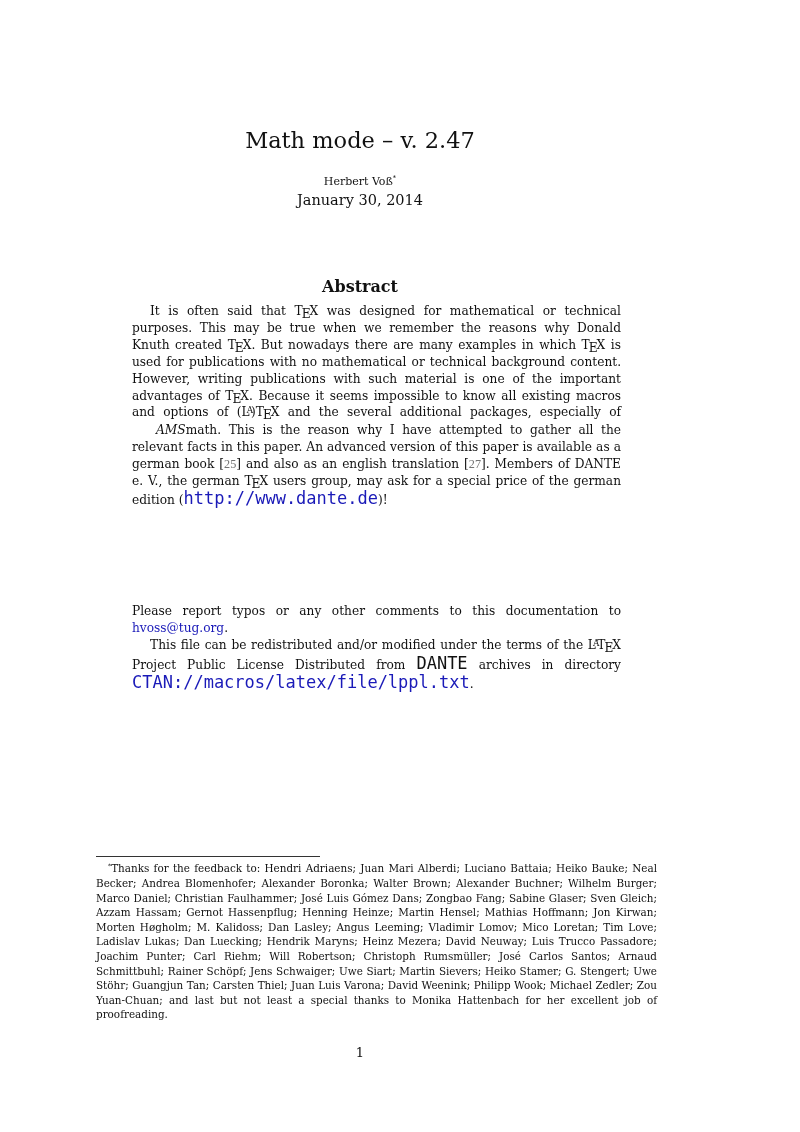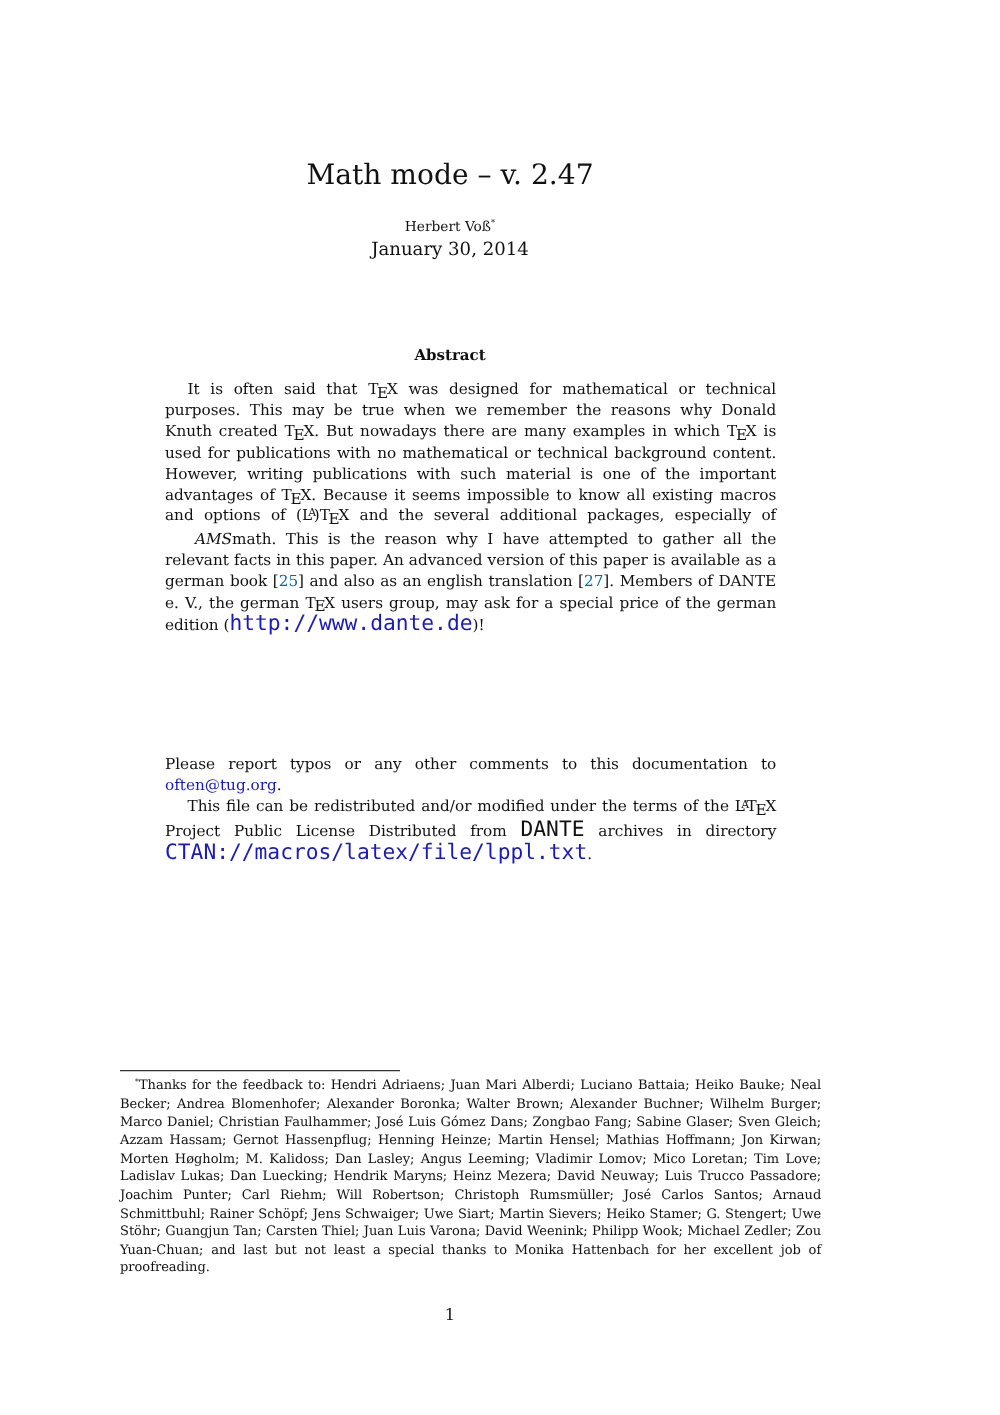--- a/index.html
+++ b/index.html
@@ -2,27 +2,27 @@
 <html><head>
 <meta charset="utf-8">
 <style>
   html, body { margin: 0; padding: 0; background: #ffffff; }
   body { width: 800px; height: 1132px; position: relative; overflow: hidden;
          font-family: "DejaVu Serif", serif; color: #111; }
   .center { position: absolute; left: 0; width: 720px; text-align: center; }
   #title { top: 127px; font-size: 22.5px; }
   #author { top: 174px; font-size: 11px; }
   #date { top: 192px; font-size: 14.5px; }
-  #abstract-heading { top: 277px; font-size: 12px; font-weight: bold; }
+  #abstract-heading { top: 277px; font-size: 16px; font-weight: bold; }
   .para { position: absolute; left: 132px; width: 489px; font-size: 12.2px; line-height: 16.9px; text-align: justify; }
   #abstract-body { top: 303px; }
   #report { top: 603px; }
   .indent { text-indent: 18px; }
   .link-blue { color: #1a1ab8; }
-  .link-green { color: #0369a1; }
+  .link-green { color: #737373; font-family: Liberation Serif, serif; }
   .mono { font-family: "DejaVu Sans Mono", monospace; font-size: 17px; }
   .tex { font-family: "DejaVu Serif", serif; }
   .tex .e { position: relative; top: 3px; margin: 0 -1px; }
   .tex .a { font-size: 0.72em; position: relative; top: -3px; margin: 0 -2px 0 -3px; }
   .ams { font-style: italic; font-family: "DejaVu Serif", serif; margin-left: 24px; }
   #fn-rule { position: absolute; left: 96px; top: 856px; width: 224px; border-top: 1px solid #333; }
   #footnote { position: absolute; left: 96px; top: 859px; width: 561px; font-size: 10.4px; line-height: 14.6px; text-align: justify; text-indent: 12px; }
   sup { font-size: 0.6em; }
   #page-number { top: 1045px; font-size: 13px; }
 </style>
@@ -30,20 +30,20 @@
 <body>
 
 <div class="center" id="title">Math mode – v. 2.47</div>
 <div class="center" id="author"><span>Herbert Voß</span><sup>*</sup></div>
 <div class="center" id="date">January 30, 2014</div>
 <div class="center" id="abstract-heading">Abstract</div>
 
 <div class="para indent" id="abstract-body"><span>It is often said that </span><span class="tex">T<span class="e">E</span>X</span><span> was designed for mathematical or technical purposes. This may be true when we remember the reasons why Donald Knuth created </span><span class="tex">T<span class="e">E</span>X</span><span>. But nowadays there are many examples in which </span><span class="tex">T<span class="e">E</span>X</span><span> is used for publications with no mathematical or technical background content. However, writing publications with such material is one of the important advantages of </span><span class="tex">T<span class="e">E</span>X</span><span>. Because it seems impossible to know all existing macros and options of (</span><span class="tex">L<span class="a">A</span>)T<span class="e">E</span>X</span><span> and the several additional packages, especially of </span><span class="ams">AMS</span><span>math.  This is the reason why I have attempted to gather all the relevant facts in this paper.  An advanced version of this paper is available as a german book [</span><span class="link-green">25</span><span>] and also as an english translation [</span><span class="link-green">27</span><span>]. Members of DANTE e. V., the german </span><span class="tex">T<span class="e">E</span>X</span><span> users group, may ask for a special price of the german edition (</span><span class="link-blue mono">http://www.dante.de</span><span>)!</span></div>
 
 <div class="para" id="report">
-  <div><span>Please report typos or any other comments to this documentation to </span><span class="link-blue">often@tug.org</span><span>.</span></div>
+  <div><span>Please report typos or any other comments to this documentation to </span><span class="link-blue">hvoss@tug.org</span><span>.</span></div>
   <div class="indent"><span>This file can be redistributed and/or modified under the terms of the </span><span class="tex">L<span class="a">A</span>T<span class="e">E</span>X</span><span> Project Public License Distributed from </span><span class="mono">DANTE</span><span> archives in directory </span> <span class="link-blue mono">CTAN://macros/latex/file/lppl.txt</span><span>.</span></div>
 </div>
 
 <div id="fn-rule"></div>
 <div id="footnote"><sup>*</sup><span>Thanks for the feedback to: Hendri Adriaens; Juan Mari Alberdi; Luciano Battaia; Heiko Bauke; Neal Becker; Andrea Blomenhofer; Alexander Boronka; Walter Brown; Alexander Buchner; Wilhelm Burger; Marco Daniel; Christian Faulhammer; José Luis Gómez Dans; Zongbao Fang; Sabine Glaser; Sven Gleich; Azzam Hassam; Gernot Hassenpflug; Henning Heinze; Martin Hensel; Mathias Hoffmann; Jon Kirwan; Morten Høgholm; M. Kalidoss; Dan Lasley; Angus Leeming; Vladimir Lomov; Mico Loretan; Tim Love; Ladislav Lukas; Dan Luecking; Hendrik Maryns; Heinz Mezera; David Neuway; Luis Trucco Passadore; Joachim Punter; Carl Riehm; Will Robertson; Christoph Rumsmüller; José Carlos Santos; Arnaud Schmittbuhl; Rainer Schöpf; Jens Schwaiger; Uwe Siart; Martin Sievers; Heiko Stamer; G. Stengert; Uwe Stöhr; Guangjun Tan; Carsten Thiel; Juan Luis Varona; David Weenink; Philipp Wook; Michael Zedler; Zou Yuan-Chuan; and last but not least a special thanks to Monika Hattenbach for her excellent job of proofreading.</span></div>
 
 <div class="center" id="page-number">1</div>
 
 </body></html>

